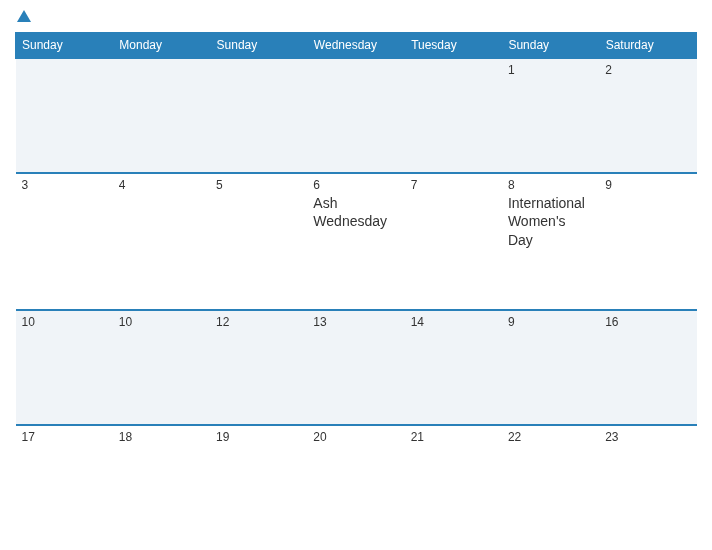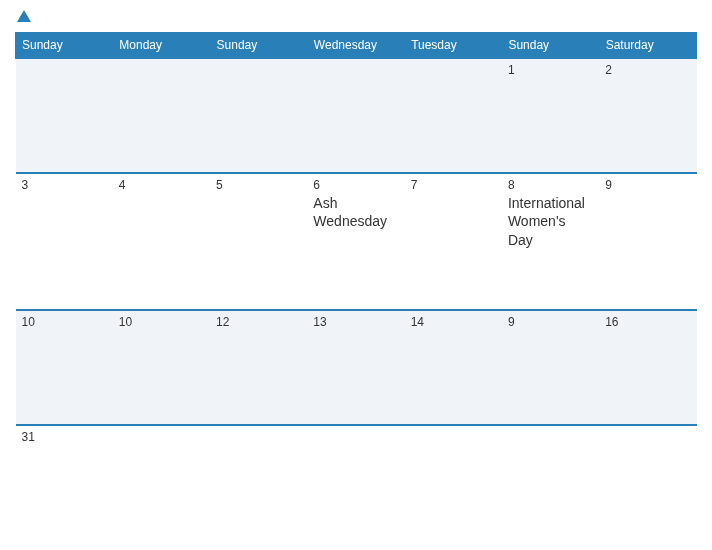--- a/index.html
+++ b/index.html
@@ -194,24 +194,36 @@
           </td>
           <td>
             <span class="day-num">9</span>
           </td>
           <td>
             <span class="day-num">16</span>
           </td>
         </tr>
         <tr>
           <td>
-            <span class="day-num">31</span>
-          </td>
-          <td></td>
-          <td></td>
-          <td></td>
-          <td></td>
-          <td></td>
-          <td></td>
+            <span class="day-num">17</span>
+          </td>
+          <td>
+            <span class="day-num">18</span>
+          </td>
+          <td>
+            <span class="day-num">19</span>
+          </td>
+          <td>
+            <span class="day-num">20</span>
+          </td>
+          <td>
+            <span class="day-num">21</span>
+          </td>
+          <td>
+            <span class="day-num">22</span>
+          </td>
+          <td>
+            <span class="day-num">23</span>
+          </td>
         </tr>
       </tbody>
   </table>
 </div>
 
 </body></html>

